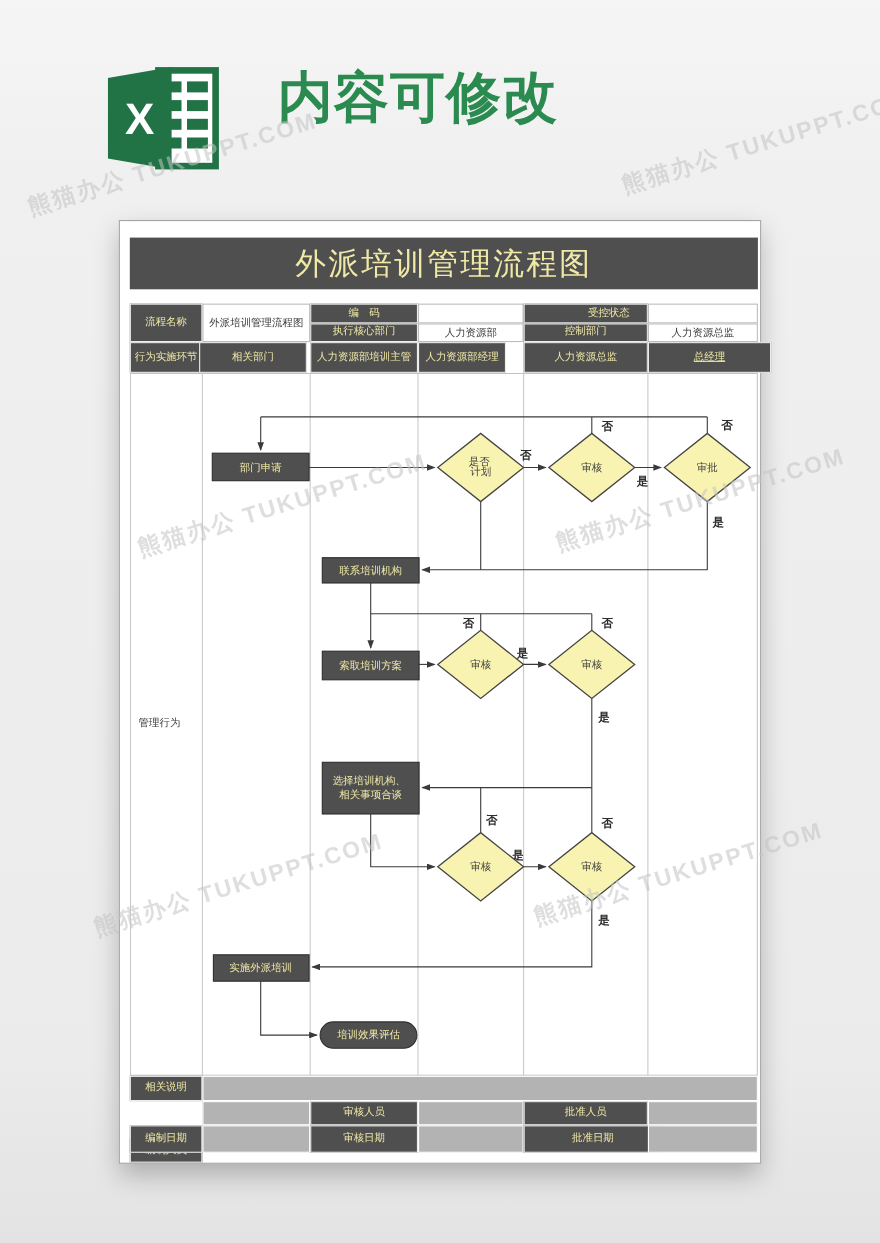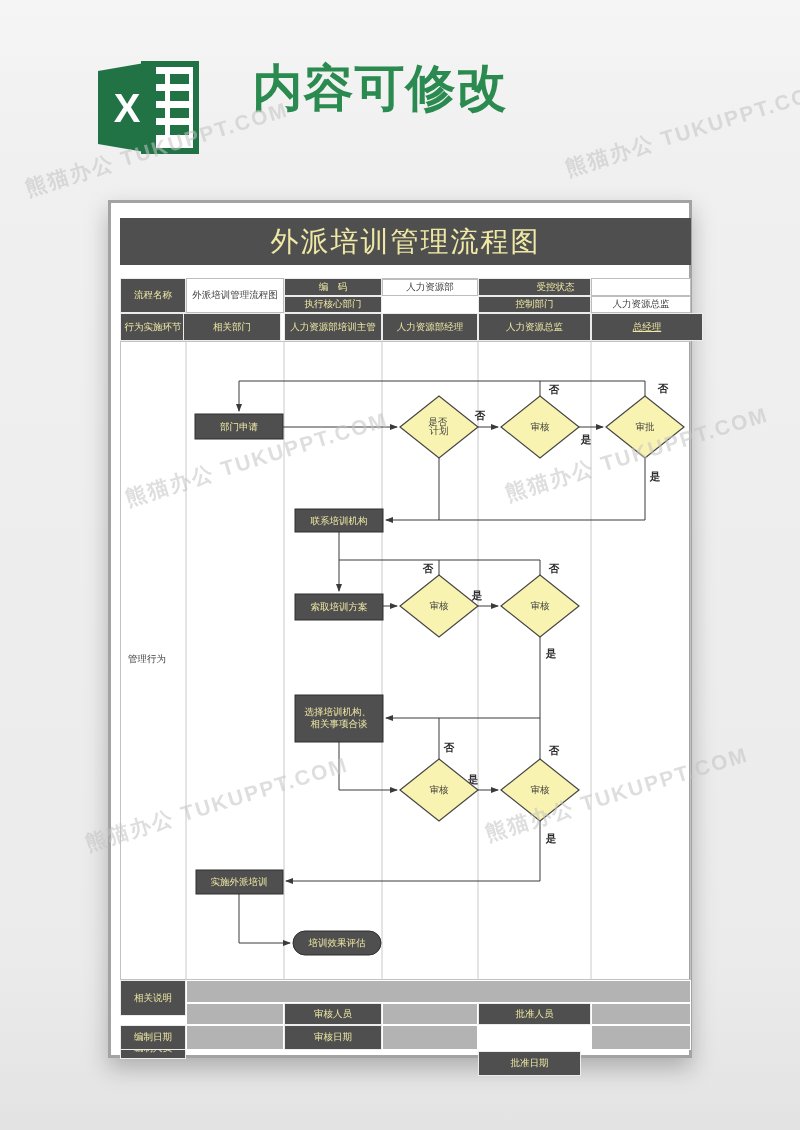--- a/index.html
+++ b/index.html
@@ -10,21 +10,21 @@
     overflow:hidden;position:relative;
   }
   .a{position:absolute;box-sizing:border-box;}
   .page{position:relative;width:800px;height:1130px;}
   
   .banner-title{font-weight:bold;font-size:50px;letter-spacing:1px;color:#2b8a4f;text-align:center;}
   .banner-sub{font-weight:bold;font-size:23px;color:#3d3d3d;text-align:center;letter-spacing:1px;}
   
   .card{
     left:108px;top:200px;width:584px;height:858px;
-    background:#ffffff;border:3px solid #a3a3a3;
+    background:#ffffff;border:1px solid #a3a3a3;
     box-shadow:0 10px 22px rgba(0,0,0,.25);
     z-index:2;
   }
   .titlebar{
     background:#4f4f4f;color:#f0e9a6;
     display:flex;align-items:center;justify-content:center;
     font-size:28px;letter-spacing:2px;
   }
   .cell-dark{
     background:#4f4f4f;color:#f0e9a6;
@@ -86,28 +86,28 @@
 
     <div class="a titlebar" style="left:9px;top:15px;width:571px;height:47px;">外派培训管理流程图</div>
 
     <div class="a cell-dark" style="left:9px;top:75px;width:66px;height:35px;">流程名称</div>
     <div class="a cell-white" style="left:75px;top:75px;width:98px;height:35px;">外派培训管理流程图</div>
     <div class="a cell-dark" style="left:173px;top:75px;width:98px;height:18px;">编　码</div>
     <div class="a cell-white" style="left:271px;top:75px;width:96px;height:18px;"></div>
     <div class="a cell-dark" style="left:367px;top:75px;width:113px;height:18px;padding-left:42px;">受控状态</div>
     <div class="a cell-white" style="left:480px;top:75px;width:100px;height:18px;"></div>
     <div class="a cell-dark" style="left:173px;top:93px;width:98px;height:17px;">执行核心部门</div>
-    <div class="a cell-white" style="left:271px;top:76px;width:96px;height:17px;">人力资源部</div>
+    <div class="a cell-white" style="left:271px;top:93px;width:96px;height:17px;">人力资源部</div>
     <div class="a cell-dark" style="left:367px;top:93px;width:113px;height:17px;">控制部门</div>
     <div class="a cell-white" style="left:480px;top:93px;width:100px;height:17px;">人力资源总监</div>
 
     <div class="a cell-dark" style="left:9px;top:110px;width:66px;height:28px;">行为实施环节</div>
     <div class="a cell-dark" style="left:72px;top:110px;width:98px;height:28px;">相关部门</div>
     <div class="a cell-dark" style="left:173px;top:110px;width:98px;height:28px;">人力资源部培训主管</div>
-    <div class="a cell-dark" style="left:271px;top:110px;width:96px;height:28px;">人力资源部经理</div>
+    <div class="a cell-dark" style="left:271px;top:110px;width:80px;height:28px;">人力资源部经理</div>
     <div class="a cell-dark" style="left:367px;top:110px;width:113px;height:28px;">人力资源总监</div>
     <div class="a cell-dark" style="left:480px;top:110px;width:112px;height:28px;text-decoration:underline;">总经理</div>
 
     <div class="a" style="left:9px;top:138px;width:571px;height:639px;">
       <svg width="571" height="639" viewBox="0 0 571 639">
         <defs>
           <marker id="arr" markerWidth="8" markerHeight="6" refX="7" refY="3" orient="auto">
             <path d="M0,0 L8,3 L0,6 Z" fill="#3a3a3a"></path>
           </marker>
         </defs>
@@ -199,30 +199,30 @@
         <text class="diamond-label" x="420" y="268">审核</text>
 
         <polygon class="node-diamond" points="280,449 319,418 358,449 319,480"></polygon>
         <text class="diamond-label" x="319" y="452">审核</text>
 
         <polygon class="node-diamond" points="381,449 420,418 459,449 420,480"></polygon>
         <text class="diamond-label" x="420" y="452">审核</text>
       </svg>
     </div>
 
-    <div class="a cell-dark" style="left:9px;top:777px;width:66px;height:36px;">相关说明</div>
+    <div class="a cell-dark" style="left:9px;top:777px;width:66px;height:23px;">相关说明</div>
     <div class="a cell-gray" style="left:75px;top:777px;width:505px;height:23px;"></div>
 
     <div class="a cell-dark" style="left:9px;top:800px;width:66px;height:22px;margin-top:34px;">编制人员</div>
     <div class="a cell-gray" style="left:75px;top:800px;width:98px;height:22px;"></div>
     <div class="a cell-dark" style="left:173px;top:800px;width:98px;height:22px;">审核人员</div>
     <div class="a cell-gray" style="left:271px;top:800px;width:96px;height:22px;"></div>
     <div class="a cell-dark" style="left:367px;top:800px;width:113px;height:22px;">批准人员</div>
     <div class="a cell-gray" style="left:480px;top:800px;width:100px;height:22px;"></div>
 
     <div class="a cell-dark" style="left:9px;top:822px;width:66px;height:25px;">编制日期</div>
     <div class="a cell-gray" style="left:75px;top:822px;width:98px;height:25px;"></div>
     <div class="a cell-dark" style="left:173px;top:822px;width:98px;height:25px;">审核日期</div>
     <div class="a cell-gray" style="left:271px;top:822px;width:96px;height:25px;"></div>
-    <div class="a cell-dark" style="left:367px;top:822px;width:103px;height:25px;margin-top:26px;">批准日期</div>
+    <div class="a cell-dark" style="left:367px;top:822px;width:126px;height:25px;">批准日期</div>
     <div class="a cell-gray" style="left:480px;top:822px;width:100px;height:25px;"></div>
   </div>
 </div>
 
 </body></html>

